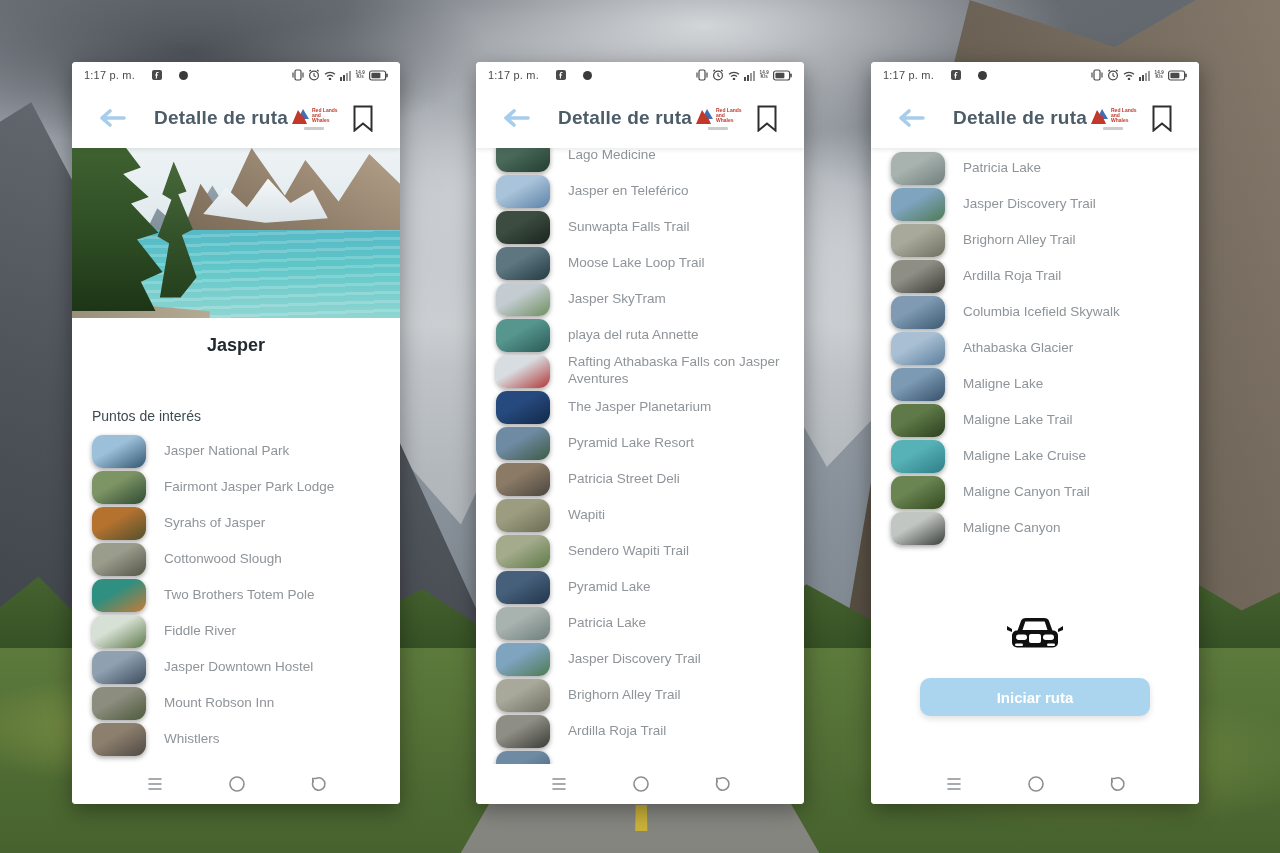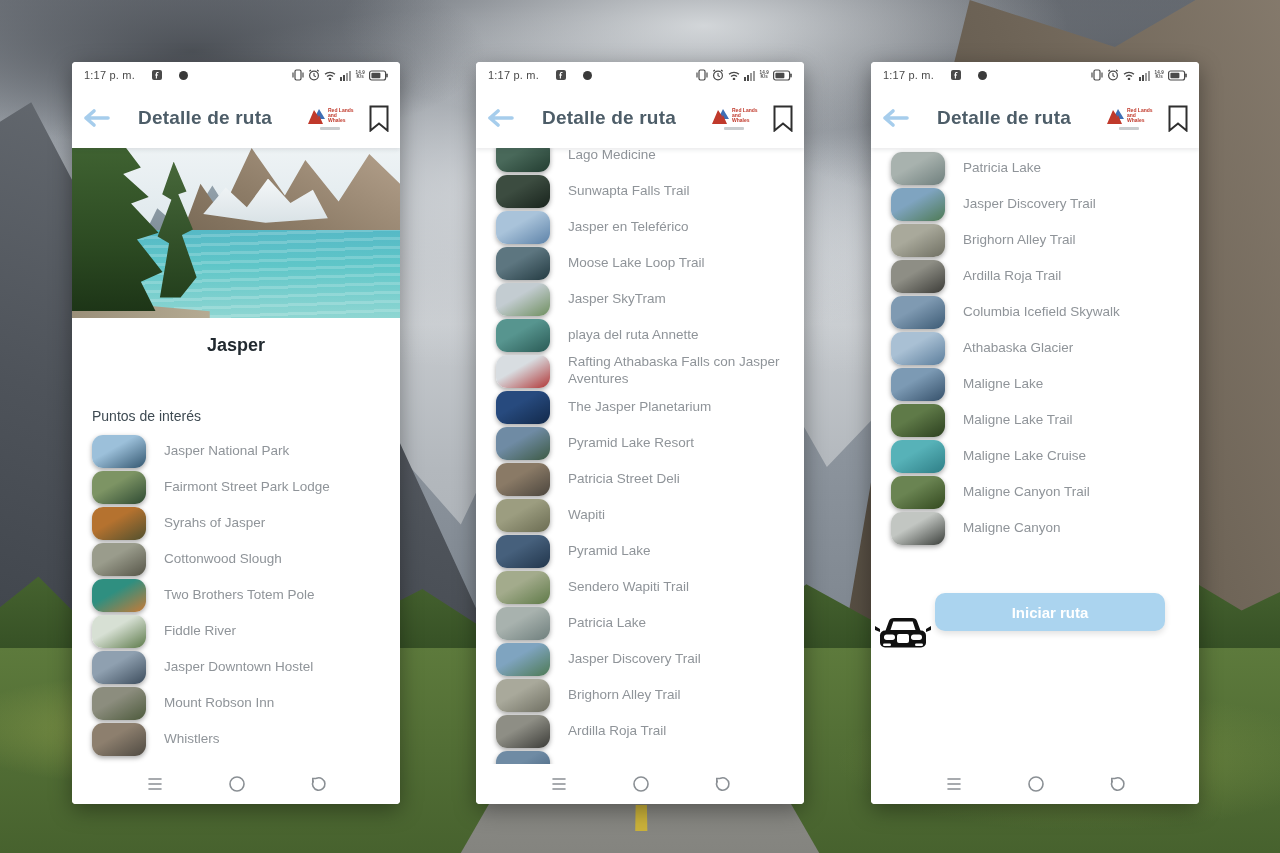--- a/index.html
+++ b/index.html
@@ -46,21 +46,21 @@
   .phone.p1 { left:72px; } .phone.p2 { left:476px; } .phone.p3 { left:871px; }
 
   .statusbar { position:absolute; top:0; left:0; right:0; height:26px; display:flex; align-items:center;
     padding:0 12px; color:#4a4a4a; font-size:11px; letter-spacing:.2px; background:#fff; z-index:5; }
   .sb-left { display:flex; align-items:center; gap:17px; }
   .sb-right { margin-left:auto; display:flex; align-items:center; gap:4px; }
   .sb-ic { display:inline-flex; }
   .sb-speed { display:flex; flex-direction:column; align-items:center; line-height:4.5px; font-size:4.5px; color:#4a4a4a; font-weight:bold; }
 
   .appbar { position:absolute; top:26px; left:0; right:0; height:60px; background:#fff; z-index:4;
-    display:flex; align-items:center; padding:0 10px; box-shadow:0 2px 4px rgba(40,50,60,.10); }
+    display:flex; align-items:center; padding:0 26px; box-shadow:0 2px 4px rgba(40,50,60,.10); }
   .appbar-title { font-size:19px; color:#4d5d68; font-weight:bold; letter-spacing:.2px; margin-left:26px; }
   .appbar-logo { margin-left:auto; margin-right:14px; display:flex; flex-direction:column; align-items:center; }
   .logo-row { display:flex; align-items:center; gap:2px; }
   .logo-text { font-size:5px; line-height:5px; color:#c0392b; width:26px; font-weight:bold; }
   .logo-caption { margin-top:2px; width:20px; height:3px; background:#c9ccce; border-radius:1px; }
 
   .content { position:absolute; left:0; right:0; top:86px; bottom:40px; overflow:hidden; background:#fff; }
 
   
   .hero { position:relative; height:170px; overflow:hidden; }
@@ -89,21 +89,21 @@
 
   .city-title { text-align:center; font-size:18px; font-weight:bold; color:#222a30; margin-top:17px; }
   .section-heading { font-size:14px; color:#3e4a52; margin:52px 0 0 20px; }
 
   .poi-list { margin-top:9px; }
   .poi-item { display:flex; align-items:center; min-height:36px; padding:1px 20px; gap:18px; }
   .thumb { flex:0 0 54px; width:54px; height:33px; border-radius:11px;
     box-shadow:0 2px 5px rgba(0,0,0,.35); }
   .poi-label { font-size:13.5px; color:#8f9499; line-height:1.25; }
 
-  .footer-cta { display:flex; flex-direction:row; align-items:center; }
+  .footer-cta { display:flex; flex-direction:column; align-items:center; }
   .car-icon { margin-top:68px; }
   .start-button { margin-top:28px; width:230px; height:38px; border:none; border-radius:10px;
     background:#abd4ef; color:#ffffff; font-family:"Liberation Sans",sans-serif;
     font-size:15px; font-weight:bold; box-shadow:0 3px 6px rgba(0,0,0,.12); }
 
   .navbar { position:absolute; left:0; right:0; bottom:0; height:40px; background:#fff; z-index:5;
     display:flex; align-items:center; justify-content:space-between; padding:0 74px; }
   .nav-ic { display:inline-flex; }
 </style>
 </head>
@@ -254,21 +254,21 @@
       </div>
       <div class="city-title">Jasper</div>
       <div class="section-heading">Puntos de interés</div>
       <div class="poi-list">
           <div class="poi-item">
     <span class="thumb" style="background: linear-gradient(150deg, rgb(156, 192, 218) 0%, rgb(156, 192, 218) 40%, rgb(51, 86, 111) 100%);"></span>
     <span class="poi-label">Jasper National Park</span>
   </div>
           <div class="poi-item">
     <span class="thumb" style="background: linear-gradient(150deg, rgb(125, 148, 100) 0%, rgb(125, 148, 100) 40%, rgb(46, 74, 51) 100%);"></span>
-    <span class="poi-label">Fairmont Street Park Lodge</span>
+    <span class="poi-label">Fairmont Jasper Park Lodge</span>
   </div>
           <div class="poi-item">
     <span class="thumb" style="background: linear-gradient(150deg, rgb(181, 114, 47) 0%, rgb(181, 114, 47) 40%, rgb(81, 80, 46) 100%);"></span>
     <span class="poi-label">Syrahs of Jasper</span>
   </div>
           <div class="poi-item">
     <span class="thumb" style="background: linear-gradient(150deg, rgb(154, 156, 140) 0%, rgb(154, 156, 140) 40%, rgb(86, 85, 72) 100%);"></span>
     <span class="poi-label">Cottonwood Slough</span>
   </div>
           <div class="poi-item">
@@ -357,28 +357,28 @@
           <use href="#ic-bookmark"></use>
         </svg>
     </div>
     <div class="content">
       <div class="poi-list">
           <div class="poi-item" style="margin-top: -20px; text-align: center;">
     <span class="thumb" style="background: linear-gradient(150deg, rgb(73, 105, 90) 0%, rgb(73, 105, 90) 40%, rgb(35, 61, 49) 100%);"></span>
     <span class="poi-label">Lago Medicine</span>
   </div>
           <div class="poi-item">
+    <span class="thumb" style="background: linear-gradient(150deg, rgb(169, 195, 218) 0%, rgb(169, 195, 218) 40%, rgb(93, 130, 168) 100%);"></span>
+    <span class="poi-label">Jasper en Teleférico</span>
+  </div>
+          <div class="poi-item">
     <span class="thumb" style="background: linear-gradient(150deg, rgb(60, 76, 64) 0%, rgb(60, 76, 64) 40%, rgb(25, 36, 29) 100%);"></span>
     <span class="poi-label">Sunwapta Falls Trail</span>
   </div>
           <div class="poi-item">
-    <span class="thumb" style="background: linear-gradient(150deg, rgb(169, 195, 218) 0%, rgb(169, 195, 218) 40%, rgb(93, 130, 168) 100%);"></span>
-    <span class="poi-label">Jasper en Teleférico</span>
-  </div>
-          <div class="poi-item">
     <span class="thumb" style="background: linear-gradient(150deg, rgb(93, 118, 128) 0%, rgb(93, 118, 128) 40%, rgb(36, 59, 66) 100%);"></span>
     <span class="poi-label">Moose Lake Loop Trail</span>
   </div>
           <div class="poi-item">
     <span class="thumb" style="background: linear-gradient(150deg, rgb(195, 204, 209) 0%, rgb(195, 204, 209) 40%, rgb(111, 143, 95) 100%);"></span>
     <span class="poi-label">Jasper SkyTram</span>
   </div>
           <div class="poi-item">
     <span class="thumb" style="background: linear-gradient(150deg, rgb(87, 149, 143) 0%, rgb(87, 149, 143) 40%, rgb(42, 90, 85) 100%);"></span>
     <span class="poi-label">playa del ruta Annette</span>
@@ -397,26 +397,26 @@
   </div>
           <div class="poi-item">
     <span class="thumb" style="background: linear-gradient(150deg, rgb(138, 122, 102) 0%, rgb(138, 122, 102) 40%, rgb(76, 70, 62) 100%);"></span>
     <span class="poi-label">Patricia Street Deli</span>
   </div>
           <div class="poi-item">
     <span class="thumb" style="background: linear-gradient(150deg, rgb(156, 157, 128) 0%, rgb(156, 157, 128) 40%, rgb(107, 108, 82) 100%);"></span>
     <span class="poi-label">Wapiti</span>
   </div>
           <div class="poi-item">
+    <span class="thumb" style="background: linear-gradient(150deg, rgb(163, 171, 140) 0%, rgb(163, 171, 140) 40%, rgb(95, 122, 72) 100%);"></span>
+    <span class="poi-label">Sendero Wapiti Trail</span>
+  </div>
+          <div class="poi-item">
     <span class="thumb" style="background: linear-gradient(150deg, rgb(70, 96, 124) 0%, rgb(70, 96, 124) 40%, rgb(34, 54, 76) 100%);"></span>
     <span class="poi-label">Pyramid Lake</span>
-  </div>
-          <div class="poi-item">
-    <span class="thumb" style="background: linear-gradient(150deg, rgb(163, 171, 140) 0%, rgb(163, 171, 140) 40%, rgb(95, 122, 72) 100%);"></span>
-    <span class="poi-label">Sendero Wapiti Trail</span>
   </div>
           <div class="poi-item">
     <span class="thumb" style="background: linear-gradient(150deg, rgb(168, 178, 174) 0%, rgb(168, 178, 174) 40%, rgb(111, 127, 125) 100%);"></span>
     <span class="poi-label">Patricia Lake</span>
   </div>
           <div class="poi-item">
     <span class="thumb" style="background: linear-gradient(150deg, rgb(127, 164, 192) 0%, rgb(127, 164, 192) 40%, rgb(78, 122, 84) 100%);"></span>
     <span class="poi-label">Jasper Discovery Trail</span>
   </div>
           <div class="poi-item">

